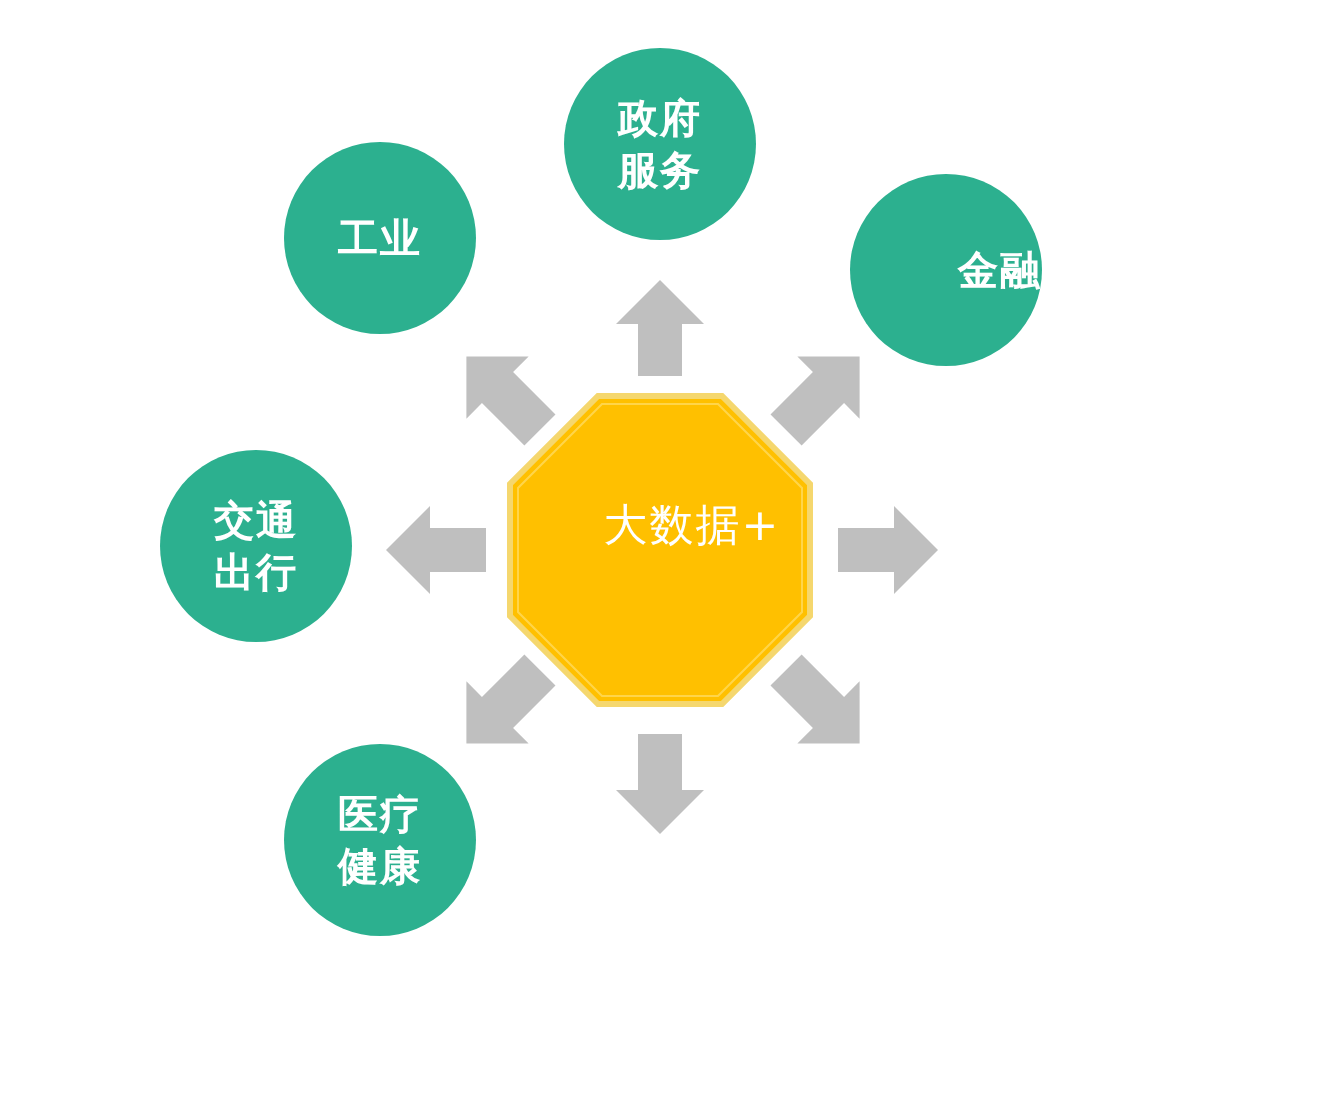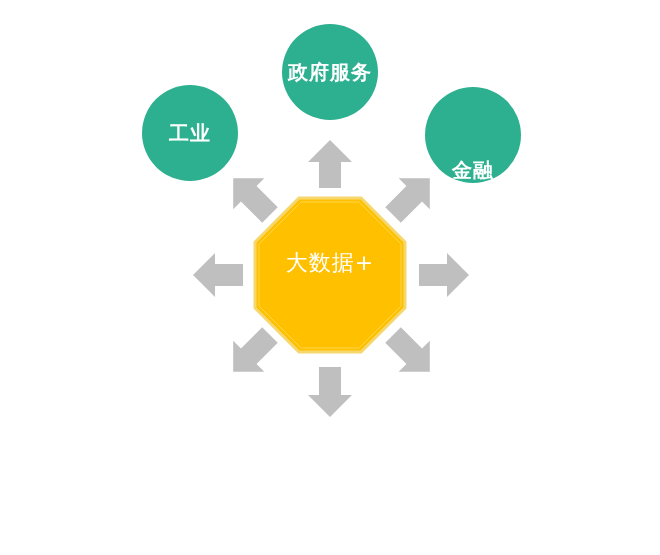--- a/index.html
+++ b/index.html
@@ -1,29 +1,29 @@
 <!DOCTYPE html>
 <html><head>
 <meta charset="utf-8">
 <style>
   html, body { margin: 0; padding: 0; background: #ffffff; }
   body { width: 660px; height: 555px; position: relative; overflow: hidden;
          font-family: "DejaVu Sans", "Liberation Sans", sans-serif; }
   .stage { position: absolute; left: 0; top: 0; width: 660px; height: 555px; }
   .node {
     position: absolute; width: 96px; height: 96px; border-radius: 50%;
-    display: flex; flex-direction: row; align-items: center; justify-content: center;
+    display: flex; flex-direction: column; align-items: center; justify-content: center;
     color: #ffffff; font-weight: bold; font-size: 20px; line-height: 26px;
     text-align: center; letter-spacing: 1px;
   }
   .node span { display: block; }
   .center-label {
     position: absolute; left: 255px; top: 198px; width: 150px; height: 130px;
     display: flex; align-items: center; justify-content: center;
-    color: #ffffff; font-size: 22px; letter-spacing: 1px;
+    color: #ffffff; font-size: 22px; letter-spacing: 1px; padding-left: 16px;
   }
   svg { position: absolute; left: 0; top: 0; }
 </style>
 </head>
 <body>
 
 <div class="stage">
 
   <svg width="660" height="555" viewBox="0 0 660 555">
 
@@ -75,19 +75,27 @@
     <span>服务</span>
   </div>
 
   <div class="node" style="left:425px; top:87px; background:#2CB08F;align-items:flex-end;">
     <span>金融</span>
   </div>
 
 
 
 
+  <div class="node" style="left:142px; top:372px; background:#2CB08F;">
+    <span>医疗</span>
+    <span>健康</span>
+  </div>
 
+  <div class="node" style="left:80px; top:225px; background:#2CB08F;">
+    <span>交通</span>
+    <span>出行</span>
+  </div>
 
-  <div class="node" style="left:142px; top:85px; background:#2CB08F;">
+  <div class="node" style="left:142px; top:71px; background:#2CB08F;">
     <span>工业</span>
   </div>
 
 </div>
 
 </body></html>

